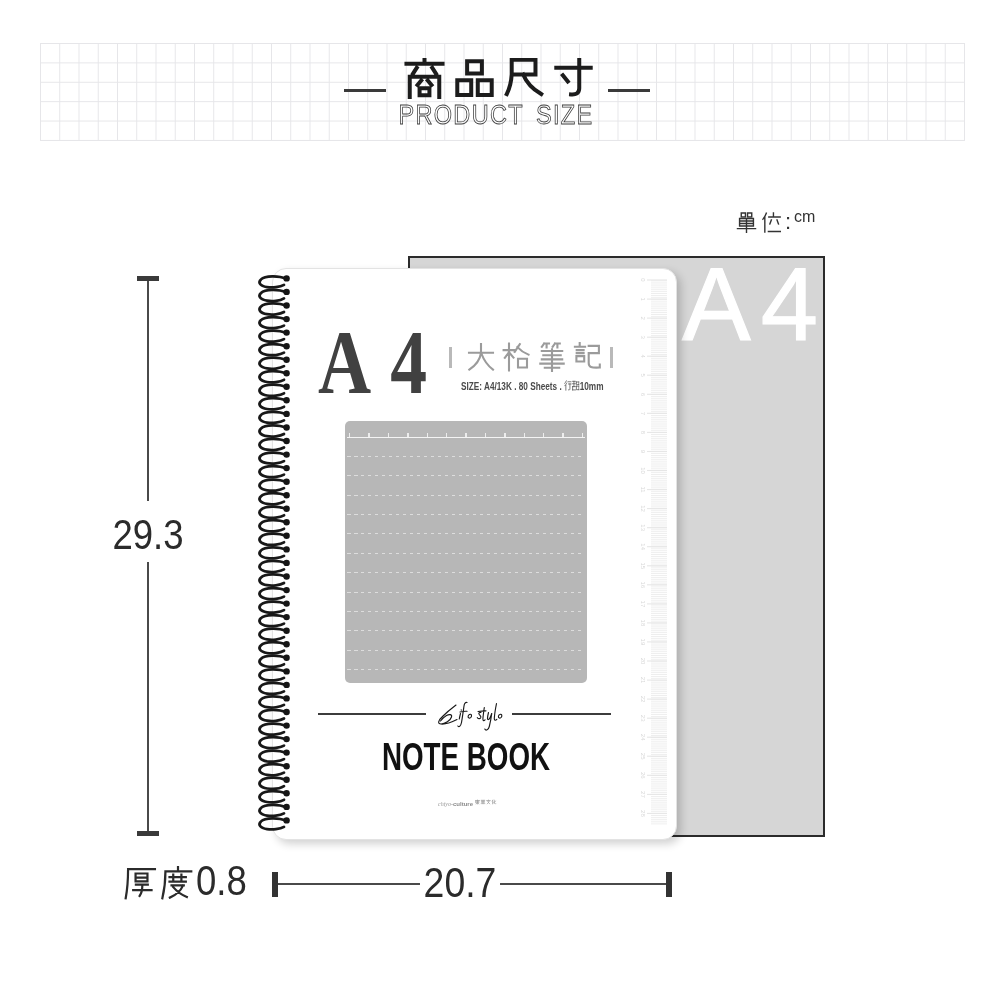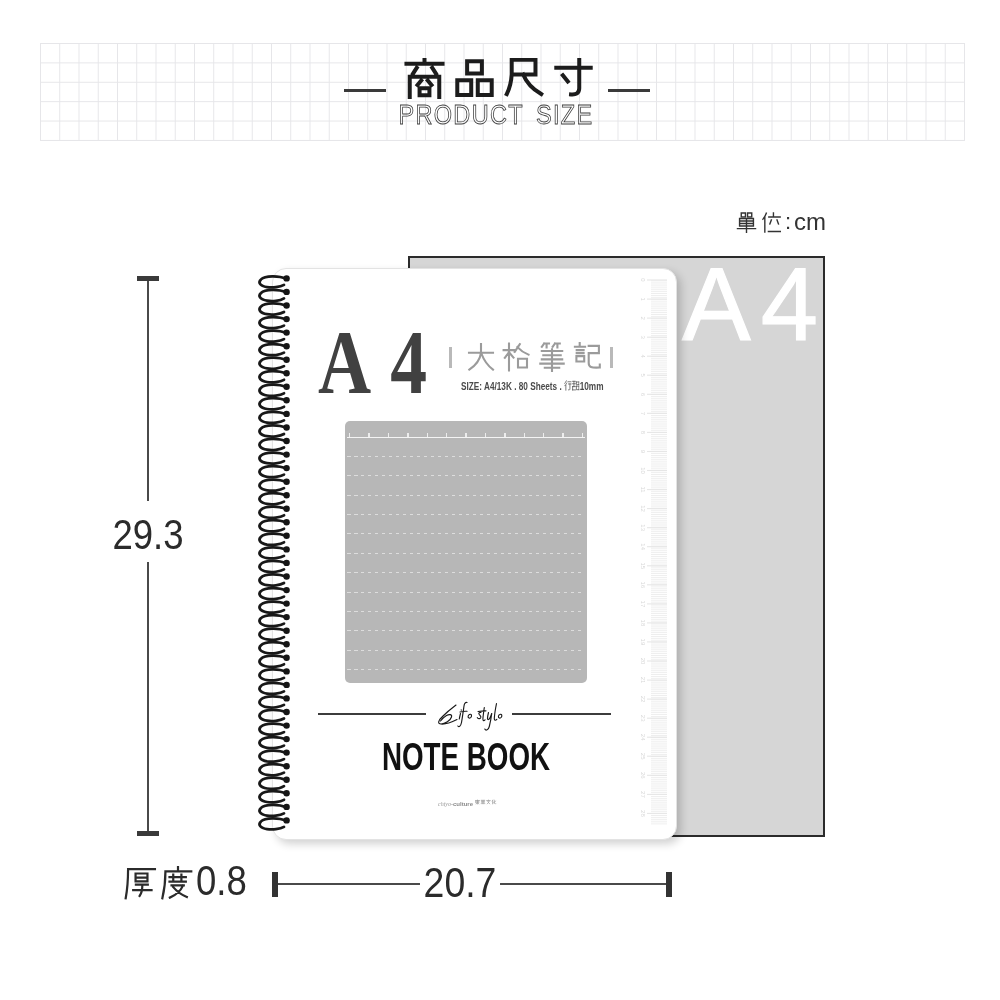--- a/index.html
+++ b/index.html
@@ -85,21 +85,21 @@
 transform:scaleX(0.87);transform-origin:center">PRODUCT&nbsp;SIZE</div>
 
 <div class="abs" style="left:736px;top:212px;width:100px;height:24px">
 <svg style="position:absolute;left:0;top:0;color:#333" width="46" height="22" viewBox="0 0 46 22">
 <g style="stroke-width:1.4px">
 <use href="#g-dan" x="0" y="0" width="21" height="21"></use>
 <use href="#g-wei" x="24" y="0" width="21" height="21"></use>
 </g>
     </svg>
 <span style="position:absolute;left:49px;top:-3px;font-size:22px;color:#333">:</span>
-<span style="position:absolute;left:58px;top:-4px;font-size:24px;color:#333">cm</span>
+<span style="position:absolute;left:58px;top:-4px;font-size:16px;color:#333">cm</span>
 </div>
 
 <div class="abs" style="left:408px;top:256px;width:417px;height:581px;background:#d6d6d6;
 border:2px solid #2b2b2b;box-sizing:border-box"></div>
 
 <div class="abs" style="left:682px;top:253px;font-size:103px;font-weight:400;color:#ffffff;
 letter-spacing:10px;line-height:1;-webkit-text-stroke:1.1px #ffffff">A4</div>
 
 <div class="abs" style="left:272px;top:268px;width:405px;height:572px;background:#ffffff;
 border:1px solid #e3e3e3;box-sizing:border-box;border-radius:14px;box-shadow:4px 4px 9px rgba(0,0,0,0.18)"></div>

